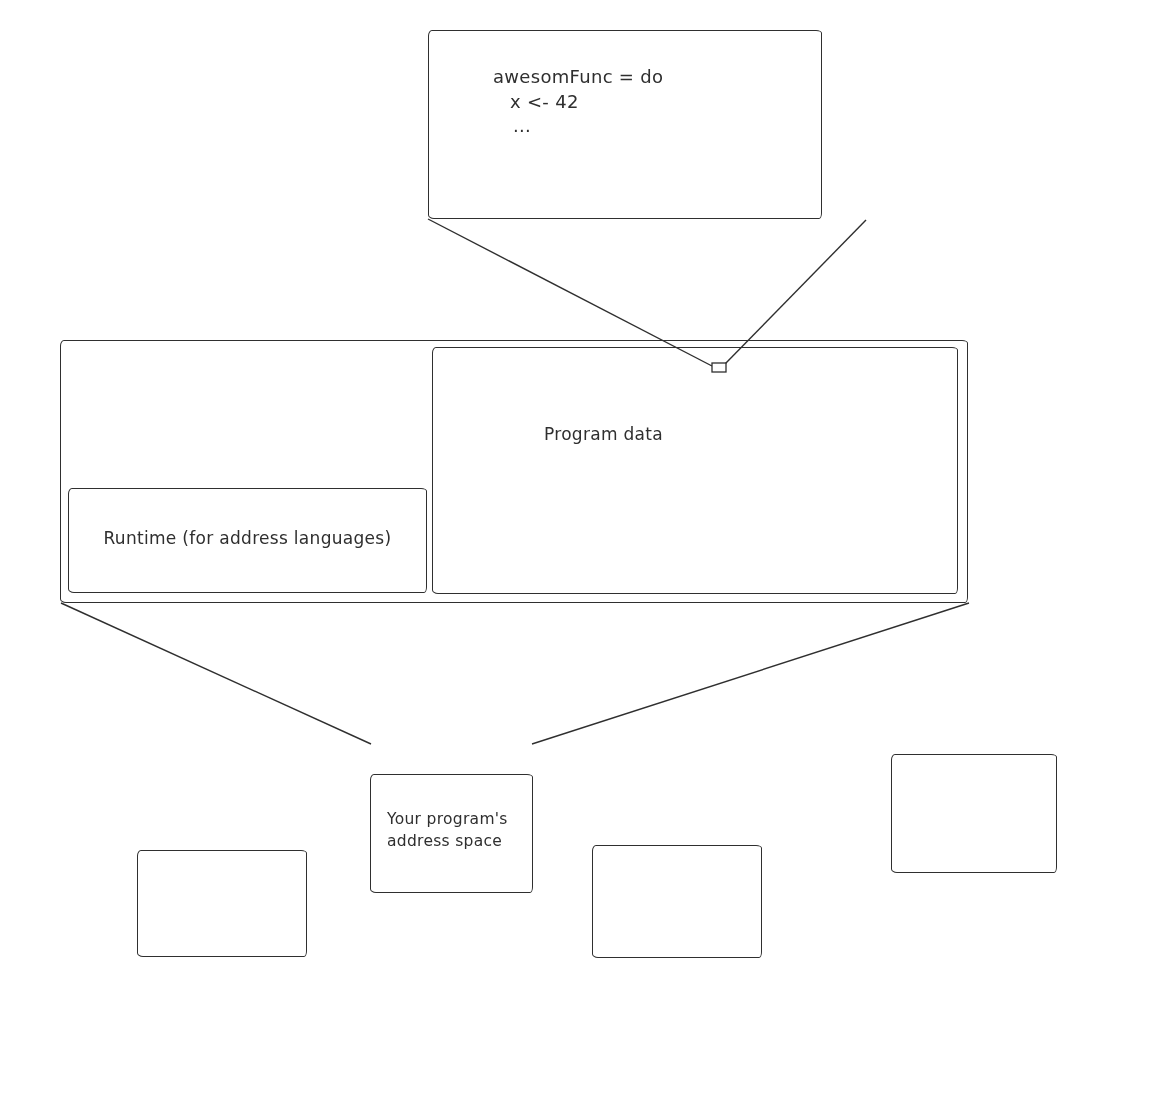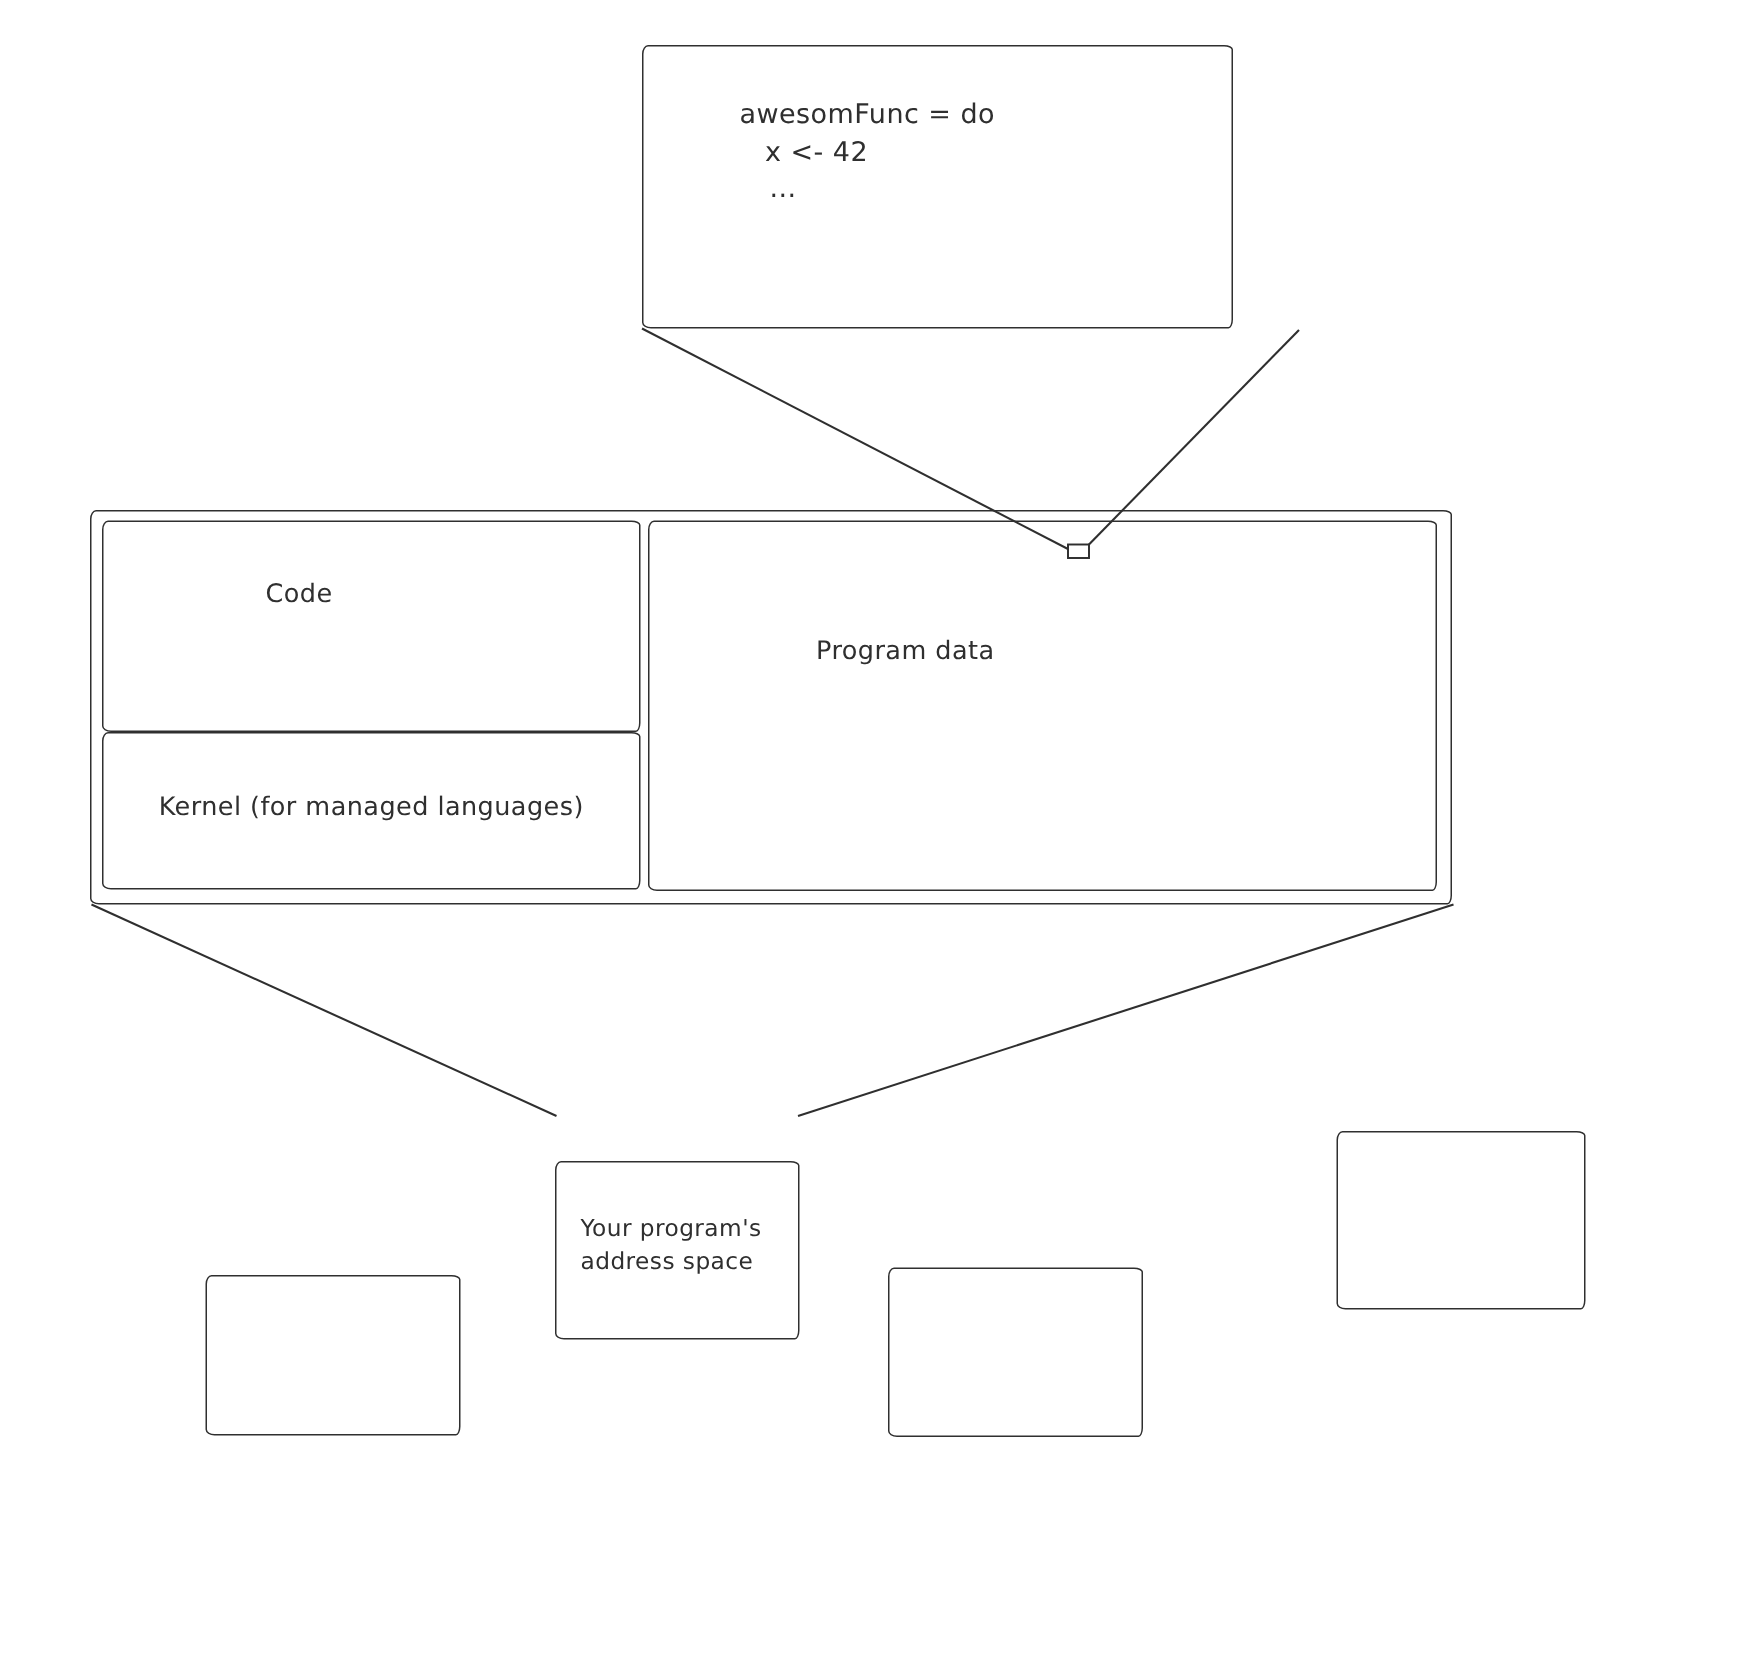--- a/index.html
+++ b/index.html
@@ -72,26 +72,23 @@
 <div id="canvas">
 
   <div class="box" id="top-code-box">
     <div class="label code-line" id="code-line-0">awesomFunc = do</div>
     <div class="label code-line" id="code-line-1">x &lt;- 42</div>
     <div class="label code-line" id="code-line-2">...</div>
   </div>
 
   <div class="box" id="detail-container"></div>
 
-  <div class="box" id="code-box">
-    <div class="label" id="code-box-label">Code</div>
-  </div>
 
   <div class="box" id="runtime-box">
-    <div class="label" id="runtime-box-label">Kernel (for managed languages)</div>
+    <div class="label" id="runtime-box-label">Runtime (for address languages)</div>
   </div>
 
   <div class="box" id="program-data-box">
     <div class="label" id="program-data-label">Program data</div>
   </div>
 
 
 
   <div class="box" id="empty-box-1"></div>
   <div class="box" id="empty-box-2"></div>

